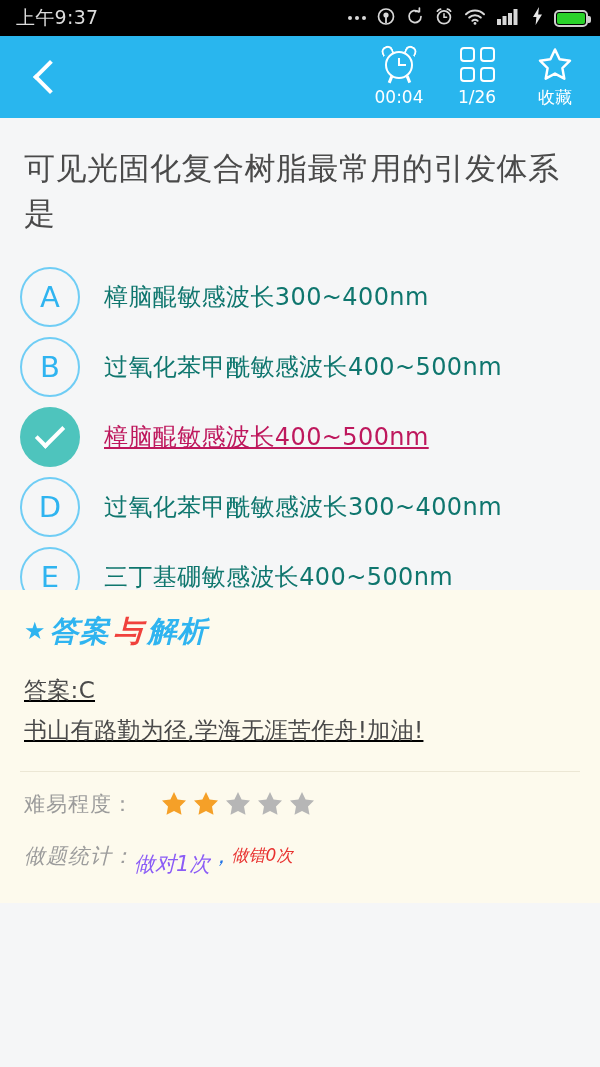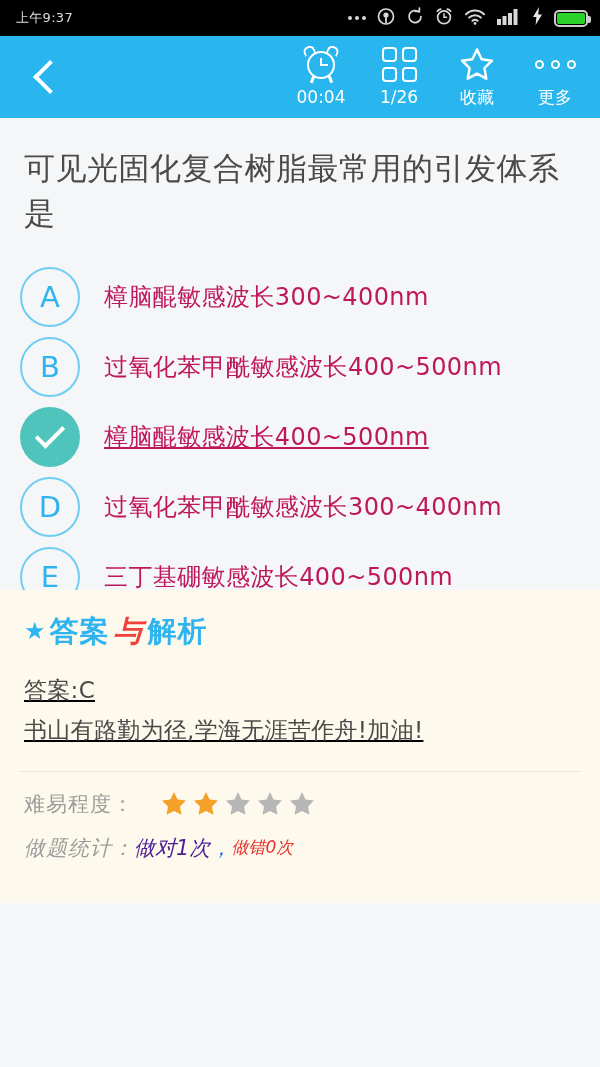--- a/index.html
+++ b/index.html
@@ -13,21 +13,21 @@
 
   
   .statusbar {
     position: absolute; top: 0; left: 0;
     width: 600px; height: 36px;
     background: #000;
     display: flex; align-items: center;
     padding: 0 12px 0 16px;
     color: #e8e8e8;
   }
-  .status-time { font-size: 13px; color: #dcdcdc; letter-spacing: 0.3px; }
+  .status-time { font-size: 19px; color: #dcdcdc; letter-spacing: 0.3px; }
   .status-icons { margin-left: auto; display: flex; align-items: center; gap: 11px; }
   .si { display: block; }
   .dots3 { display: flex; gap: 3px; align-items: center; }
   .dots3 i { width: 4px; height: 4px; border-radius: 50%; background: #d8d8d8; display: block; }
   .batt {
     width: 34px; height: 17px; border: 2px solid #cfcfcf; border-radius: 5px;
     position: relative; display: flex; align-items: center; padding: 1px;
   }
   .batt::after {
     content: ""; position: absolute; right: -5px; top: 4px;
@@ -108,42 +108,42 @@
   .options { padding: 26px 0 0 0; }
   .opt { display: flex; align-items: center; height: 70px; padding: 0 20px; cursor: pointer; }
   .bubble {
     width: 60px; height: 60px; border-radius: 50%; flex: 0 0 60px;
     border: 2px solid #6fcdf5;
     display: flex; align-items: center; justify-content: center;
     font-size: 29px; color: #2fb4f0; font-weight: 400;
   }
   .opt.selected .bubble { border: none; background: #4ec4bd; }
   .check { width: 28px; height: 15px; border-left: 4.5px solid #fff; border-bottom: 4.5px solid #fff; transform: rotate(-45deg); margin-top: -6px; }
-  .otext { margin-left: 24px; font-size: 24px; color: #be185d; letter-spacing: 0.4px; }
+  .otext { margin-left: 24px; font-size: 24px; color: #0f766e; letter-spacing: 0.4px; }
   .opt.selected .otext { color: #be185d; text-decoration: underline; }
 
   
   .analysis {
     position: absolute; top: 590px; left: 0;
     width: 600px; height: 313px;
     background: #fdfaed;
   }
   .an-title { padding: 22px 0 0 24px; display: flex; align-items: baseline; gap: 4px; }
   .an-title .st { color: #2fb4f0; font-size: 24px; line-height: 1; position: relative; top: -2px; }
-  .an-title .t1, .an-title .t3 { color: #2fb4f0; font-size: 29px; font-weight: bold; letter-spacing: 1px; }
+  .an-title .t1, .an-title .t3 { color: #2fb4f0; font-size: 29px; font-weight: bold; font-style: italic; letter-spacing: 1px; }
   .an-title .t2 { color: #f0413c; font-size: 29px; font-weight: bold; font-style: italic; letter-spacing: 1px; }
   .an-body { padding: 18px 24px 0 24px; text-decoration: underline; }
   .an-line { font-size: 23px; color: #4a4a4a; line-height: 1.75; letter-spacing: 0.3px; }
   .divider { margin: 20px 20px 0 20px; height: 1px; background: #ece7d5; }
   .meta-row { display: flex; align-items: center; padding: 18px 0 0 24px; gap: 23px; }
   .meta-lbl { font-size: 21px; color: #9c9c9c; letter-spacing: 1px; }
   .stars { display: flex; align-items: center; gap: 6px; margin-left: 4px; }
   .stars svg { display: block; }
   .stat-row { display: flex; align-items: center; padding: 16px 0 0 24px; font-style: italic; }
-  .stat-ok { font-size: 21px; color: #4c1d95; }
+  .stat-ok { font-size: 21px; color: #8b5cf6; margin-top: 16px; }
   .stat-sep { font-size: 21px; color: #1f73e8; }
   .stat-bad { font-size: 17px; color: #e8312f; }
 
   .bottomfill { position: absolute; top: 903px; left: 0; width: 600px; height: 164px; background: #f5f6f7; }
 </style>
 </head>
 <body>
 
 <div class="screen">
 
@@ -239,30 +239,20 @@
 
       <div class="act">
         <div class="ico starico">
           <svg width="36" height="34" viewBox="0 0 36 34">
               <path d="M18 2.5l4.6 9.8 10.4 1.4-7.6 7.4 1.9 10.6L18 26.6 8.7 31.7l1.9-10.6L3 13.7l10.4-1.4z" fill="none" stroke="#fff" stroke-width="2.5" stroke-linejoin="round"></path>
             </svg>
         </div>
         <div class="lbl">收藏</div>
       </div>
 
-      <div class="act">
-        <div class="ico">
-          <div class="more3">
-              <i></i>
-              <i></i>
-              <i></i>
-            </div>
-        </div>
-        <div class="lbl">更多</div>
-      </div>
 
     </div>
   </div>
 
   <div class="qwrap">
     <div class="qtext">可见光固化复合树脂最常用的引发体系是</div>
 
     <div class="options">
 
       <div class="opt">

